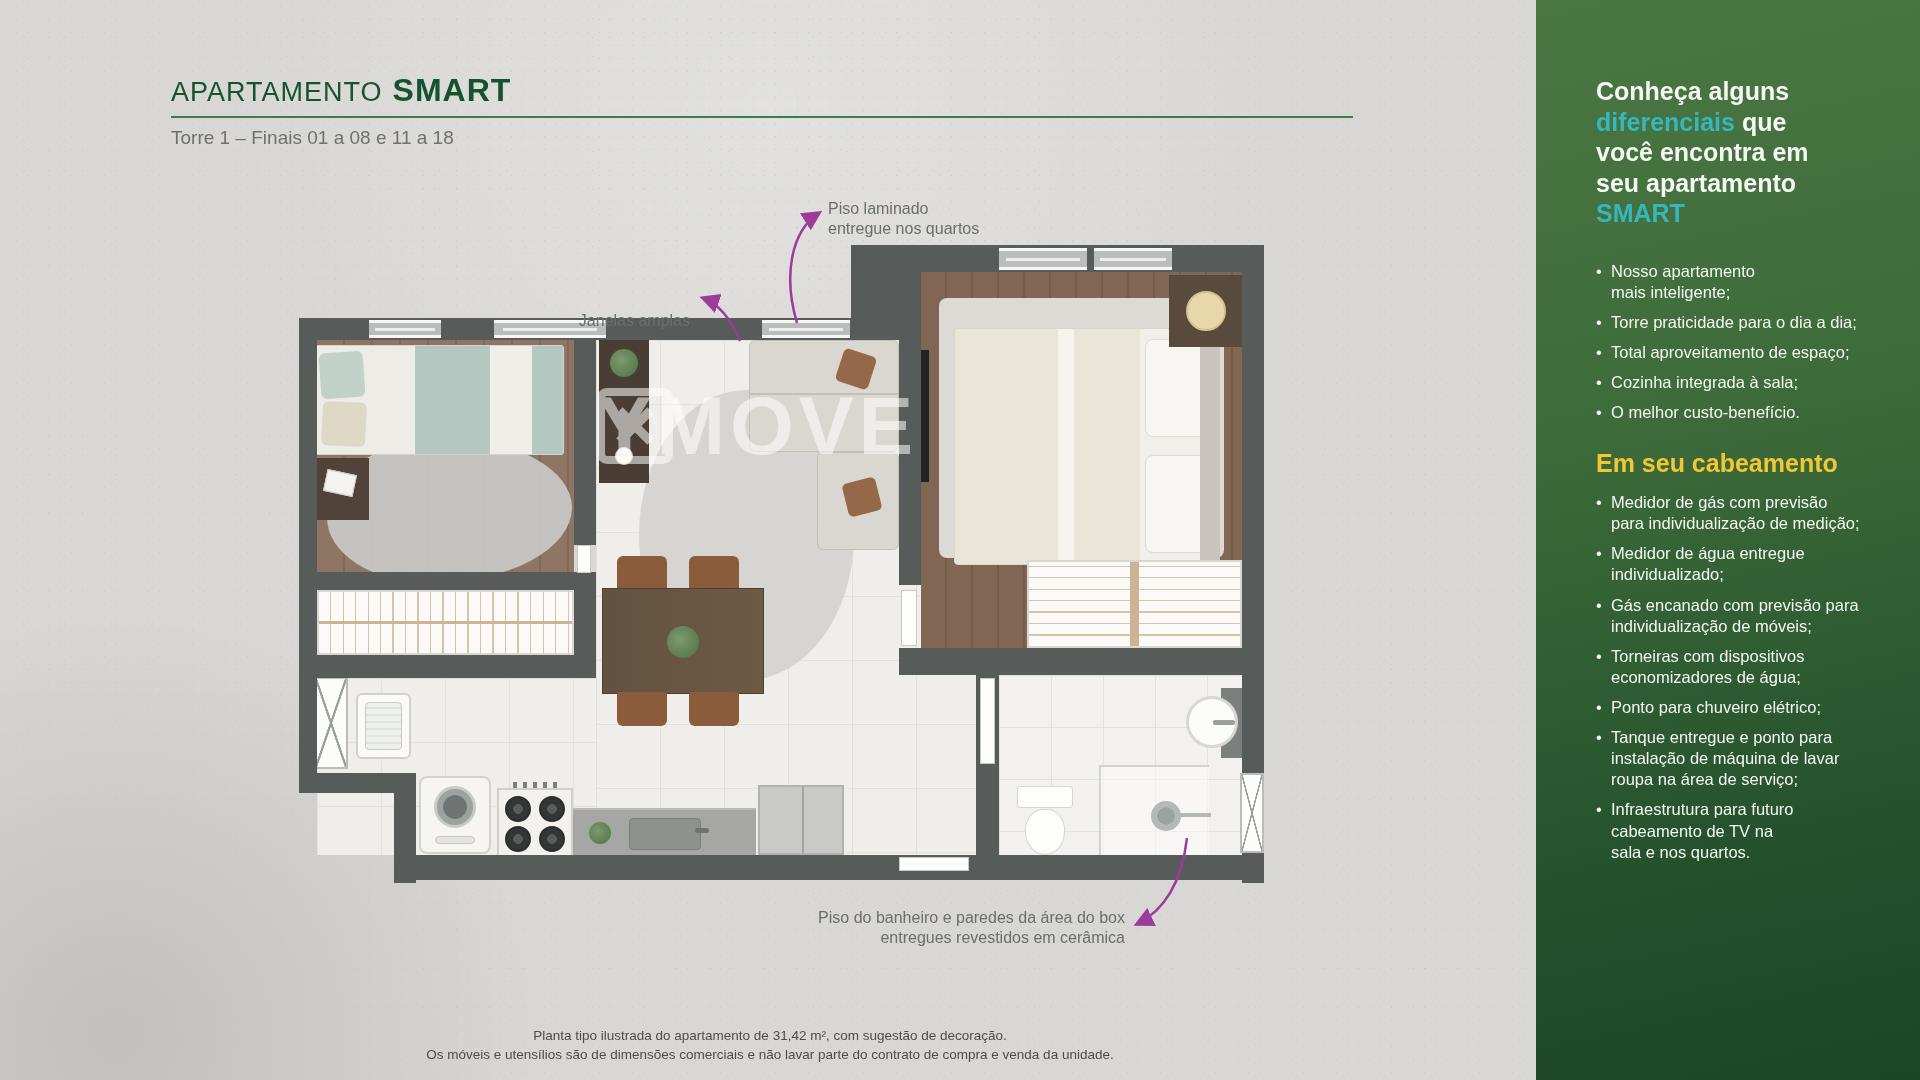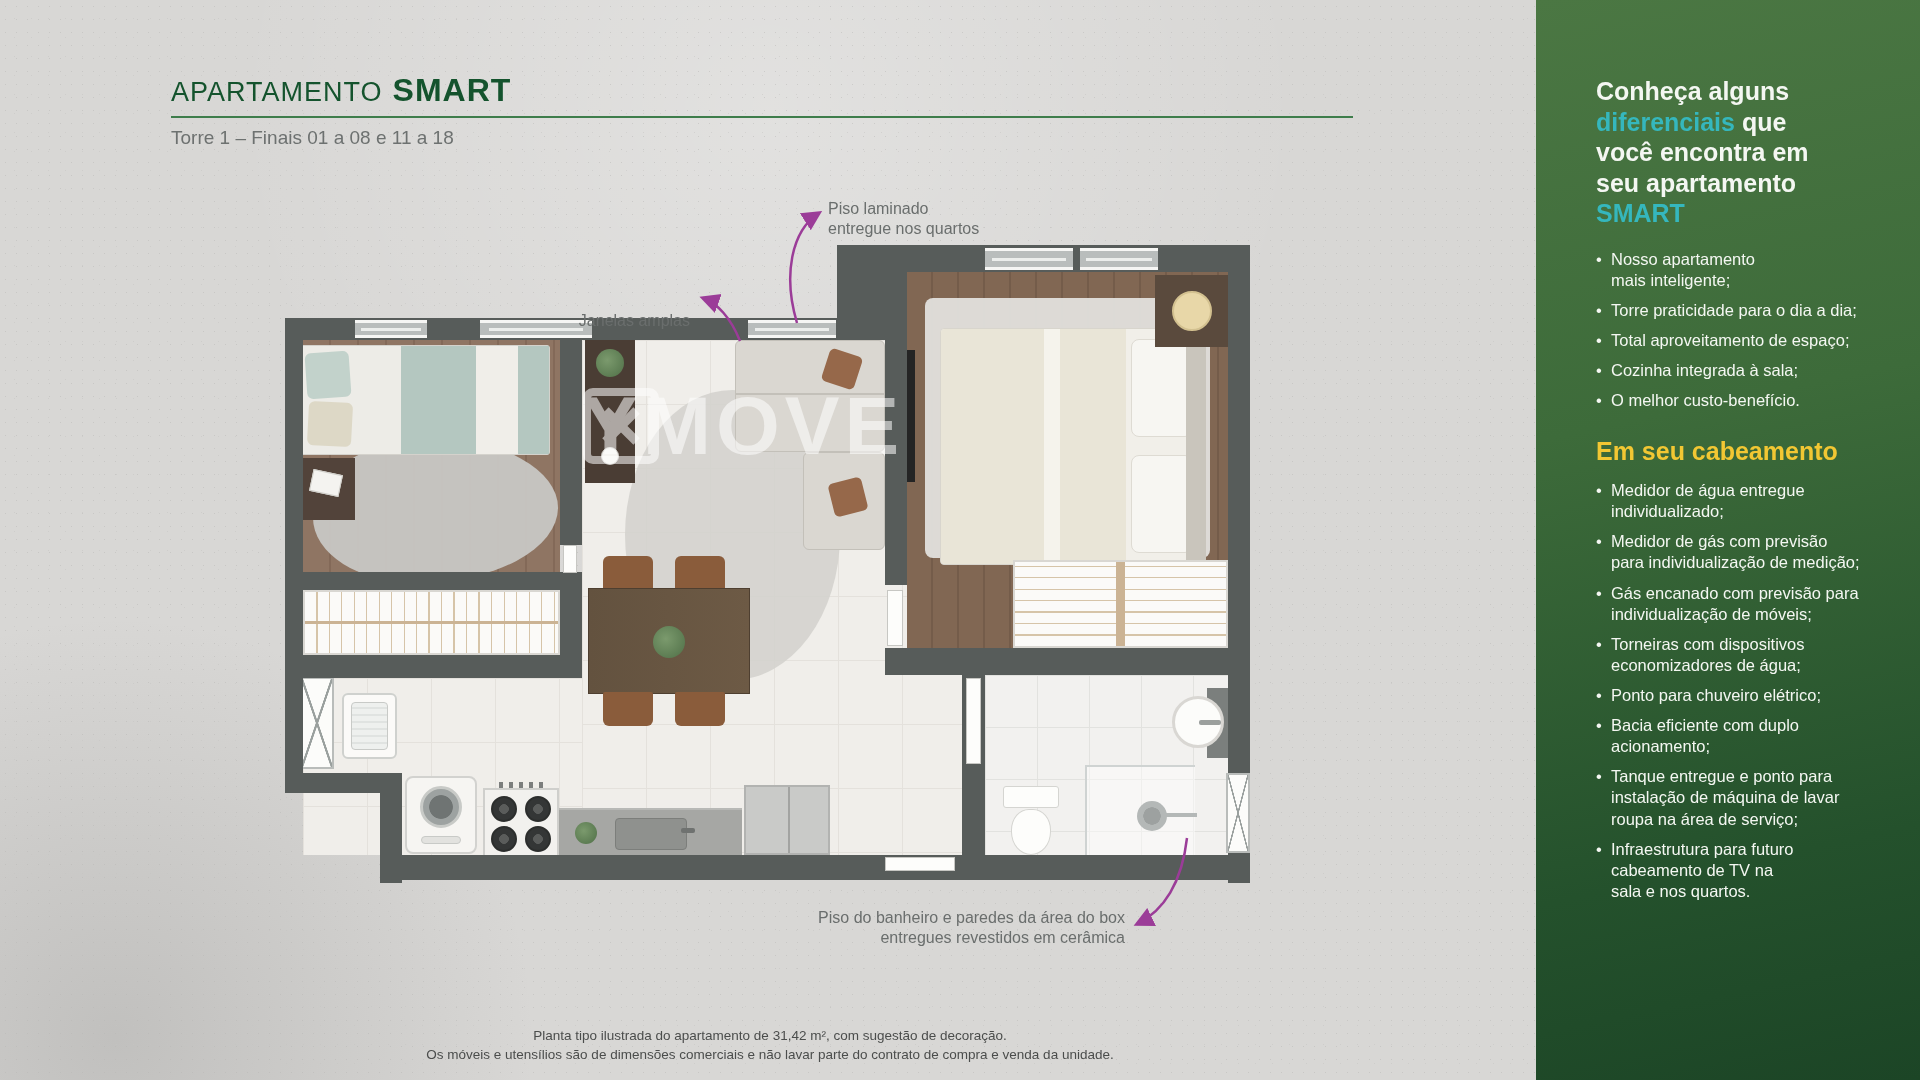--- a/index.html
+++ b/index.html
@@ -28,21 +28,21 @@
     background-size:11px 13px, 17px 19px;background-position:0 0, 6px 9px;}
 
   
   .title-row{position:absolute;left:171px;top:72px;display:flex;align-items:baseline;gap:10px}
   .title-prefix{font-size:27px;letter-spacing:1px;color:var(--accent_green);font-weight:500}
   .title-name{font-size:32px;font-weight:800;letter-spacing:1px;color:var(--accent_green)}
   .title-rule{position:absolute;left:171px;top:116px;width:1182px;height:2px;background:var(--rule_green)}
   .subtitle{position:absolute;left:171px;top:127px;font-size:19px;color:#6d7170}
 
   
-  .plan{position:absolute;left:285px;top:240px;width:965px;height:660px}
+  .plan{position:absolute;left:299px;top:240px;width:965px;height:660px}
   .plan *{position:absolute}
   .wall{background:var(--wall)}
   .floor-wood{background:repeating-linear-gradient(90deg,#8f7563 0 26px,#836958 26px 28px)}
   .floor-wood-dark{background:repeating-linear-gradient(90deg,#816753 0 24px,#745c4a 24px 26px)}
   .floor-tile{background:
     linear-gradient(#e4e1dc 1px, transparent 1px),
     linear-gradient(90deg,#e4e1dc 1px, transparent 1px),
     #f0eeea;background-size:64px 64px}
   .floor-bath{background:
     linear-gradient(#e2e2df 1px, transparent 1px),
@@ -77,21 +77,21 @@
   .wm-box{width:76px;height:76px;border:8px solid #fff;border-radius:10px;position:relative}
   .wm-box span{position:absolute;left:50%;top:50%;width:44px;height:9px;background:#fff}
   .wm-x1{transform:translate(-50%,-50%) rotate(45deg)}
   .wm-x2{transform:translate(-50%,-50%) rotate(-45deg)}
   .wm-text{font-size:82px;font-weight:700;letter-spacing:5px;color:#fff}
 
   
   .sidebar{position:absolute;left:1536px;top:0;width:384px;height:1080px;
     background:linear-gradient(168deg,#4b7743 0%,#3d6b3a 38%,#24512c 78%,#1c4526 100%);
     padding:76px 14px 0 60px;color:#f4f7f2}
-  .sb-heading{font-size:25px;line-height:1.22;font-weight:700;white-space:pre-line;margin-bottom:20px}
+  .sb-heading{font-size:25px;line-height:1.22;font-weight:700;white-space:pre-line;margin-bottom:32px}
   .sb-heading .hl{color:var(--teal)}
   .sb-section{font-size:25px;font-weight:700;color:var(--yellow);margin:26px 0 14px}
   .sb-list{list-style:none}
   .sb-list li{position:relative;padding-left:15px;margin-bottom:9px;font-size:16.5px;line-height:1.28;white-space:pre-line}
   .sb-list li:before{content:"\2022";position:absolute;left:0;top:0}
 
   
   .footer{position:absolute;left:285px;top:1027px;width:970px;text-align:center;
     font-size:13.5px;line-height:1.4;color:#4b4d4c}
 </style>
@@ -265,31 +265,29 @@
 mais inteligente;</span></li>
       <li><span>Torre praticidade para o dia a dia;</span></li>
       <li><span>Total aproveitamento de espaço;</span></li>
       <li><span>Cozinha integrada à sala;</span></li>
       <li><span>O melhor custo-benefício.</span></li>
     </ul>
 
   <h3 class="sb-section">Em seu cabeamento</h3>
 
   <ul class="sb-list">
+      <li><span>Medidor de gás com previsão
+para individualização de medição;</span></li>
       <li><span>Medidor de água entregue
 individualizado;</span></li>
-      <li><span>Medidor de gás com previsão
-para individualização de medição;</span></li>
       <li><span>Gás encanado com previsão para
 individualização de móveis;</span></li>
       <li><span>Torneiras com dispositivos
 economizadores de água;</span></li>
       <li><span>Ponto para chuveiro elétrico;</span></li>
-      <li><span>Bacia eficiente com duplo
-acionamento;</span></li>
       <li><span>Tanque entregue e ponto para
 instalação de máquina de lavar
 roupa na área de serviço;</span></li>
       <li><span>Infraestrutura para futuro
 cabeamento de TV na
 sala e nos quartos.</span></li>
     </ul>
 </aside>
 
 <div class="footer">

